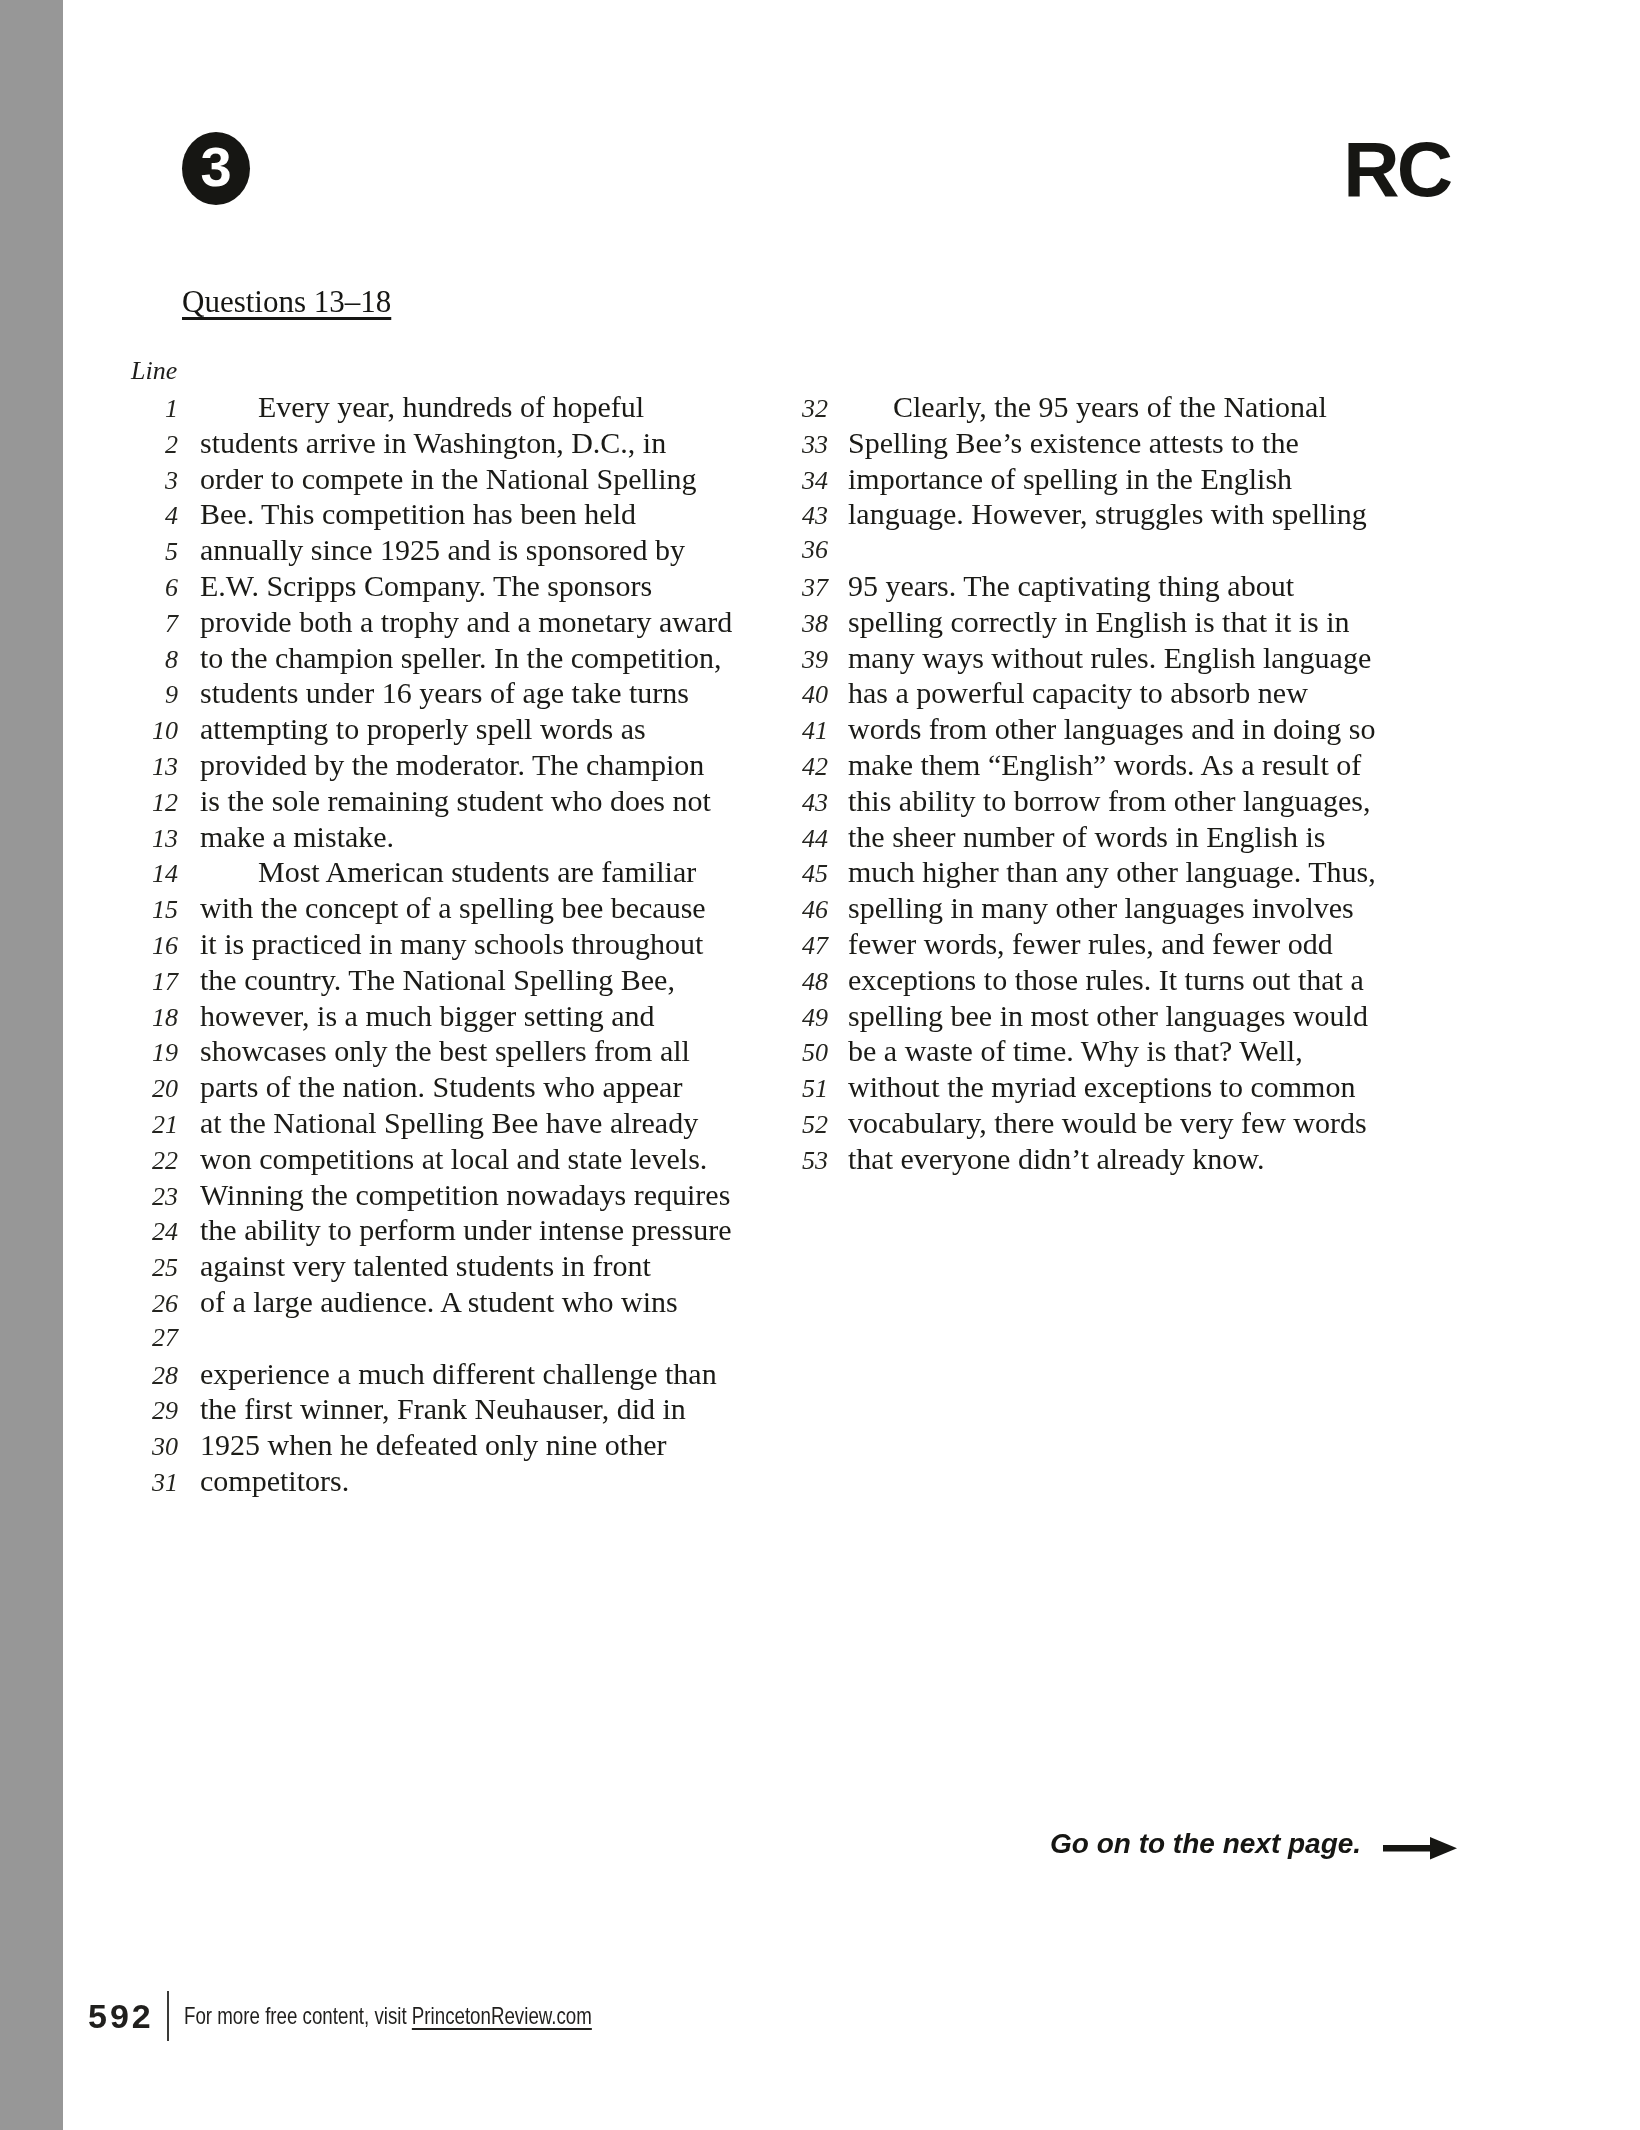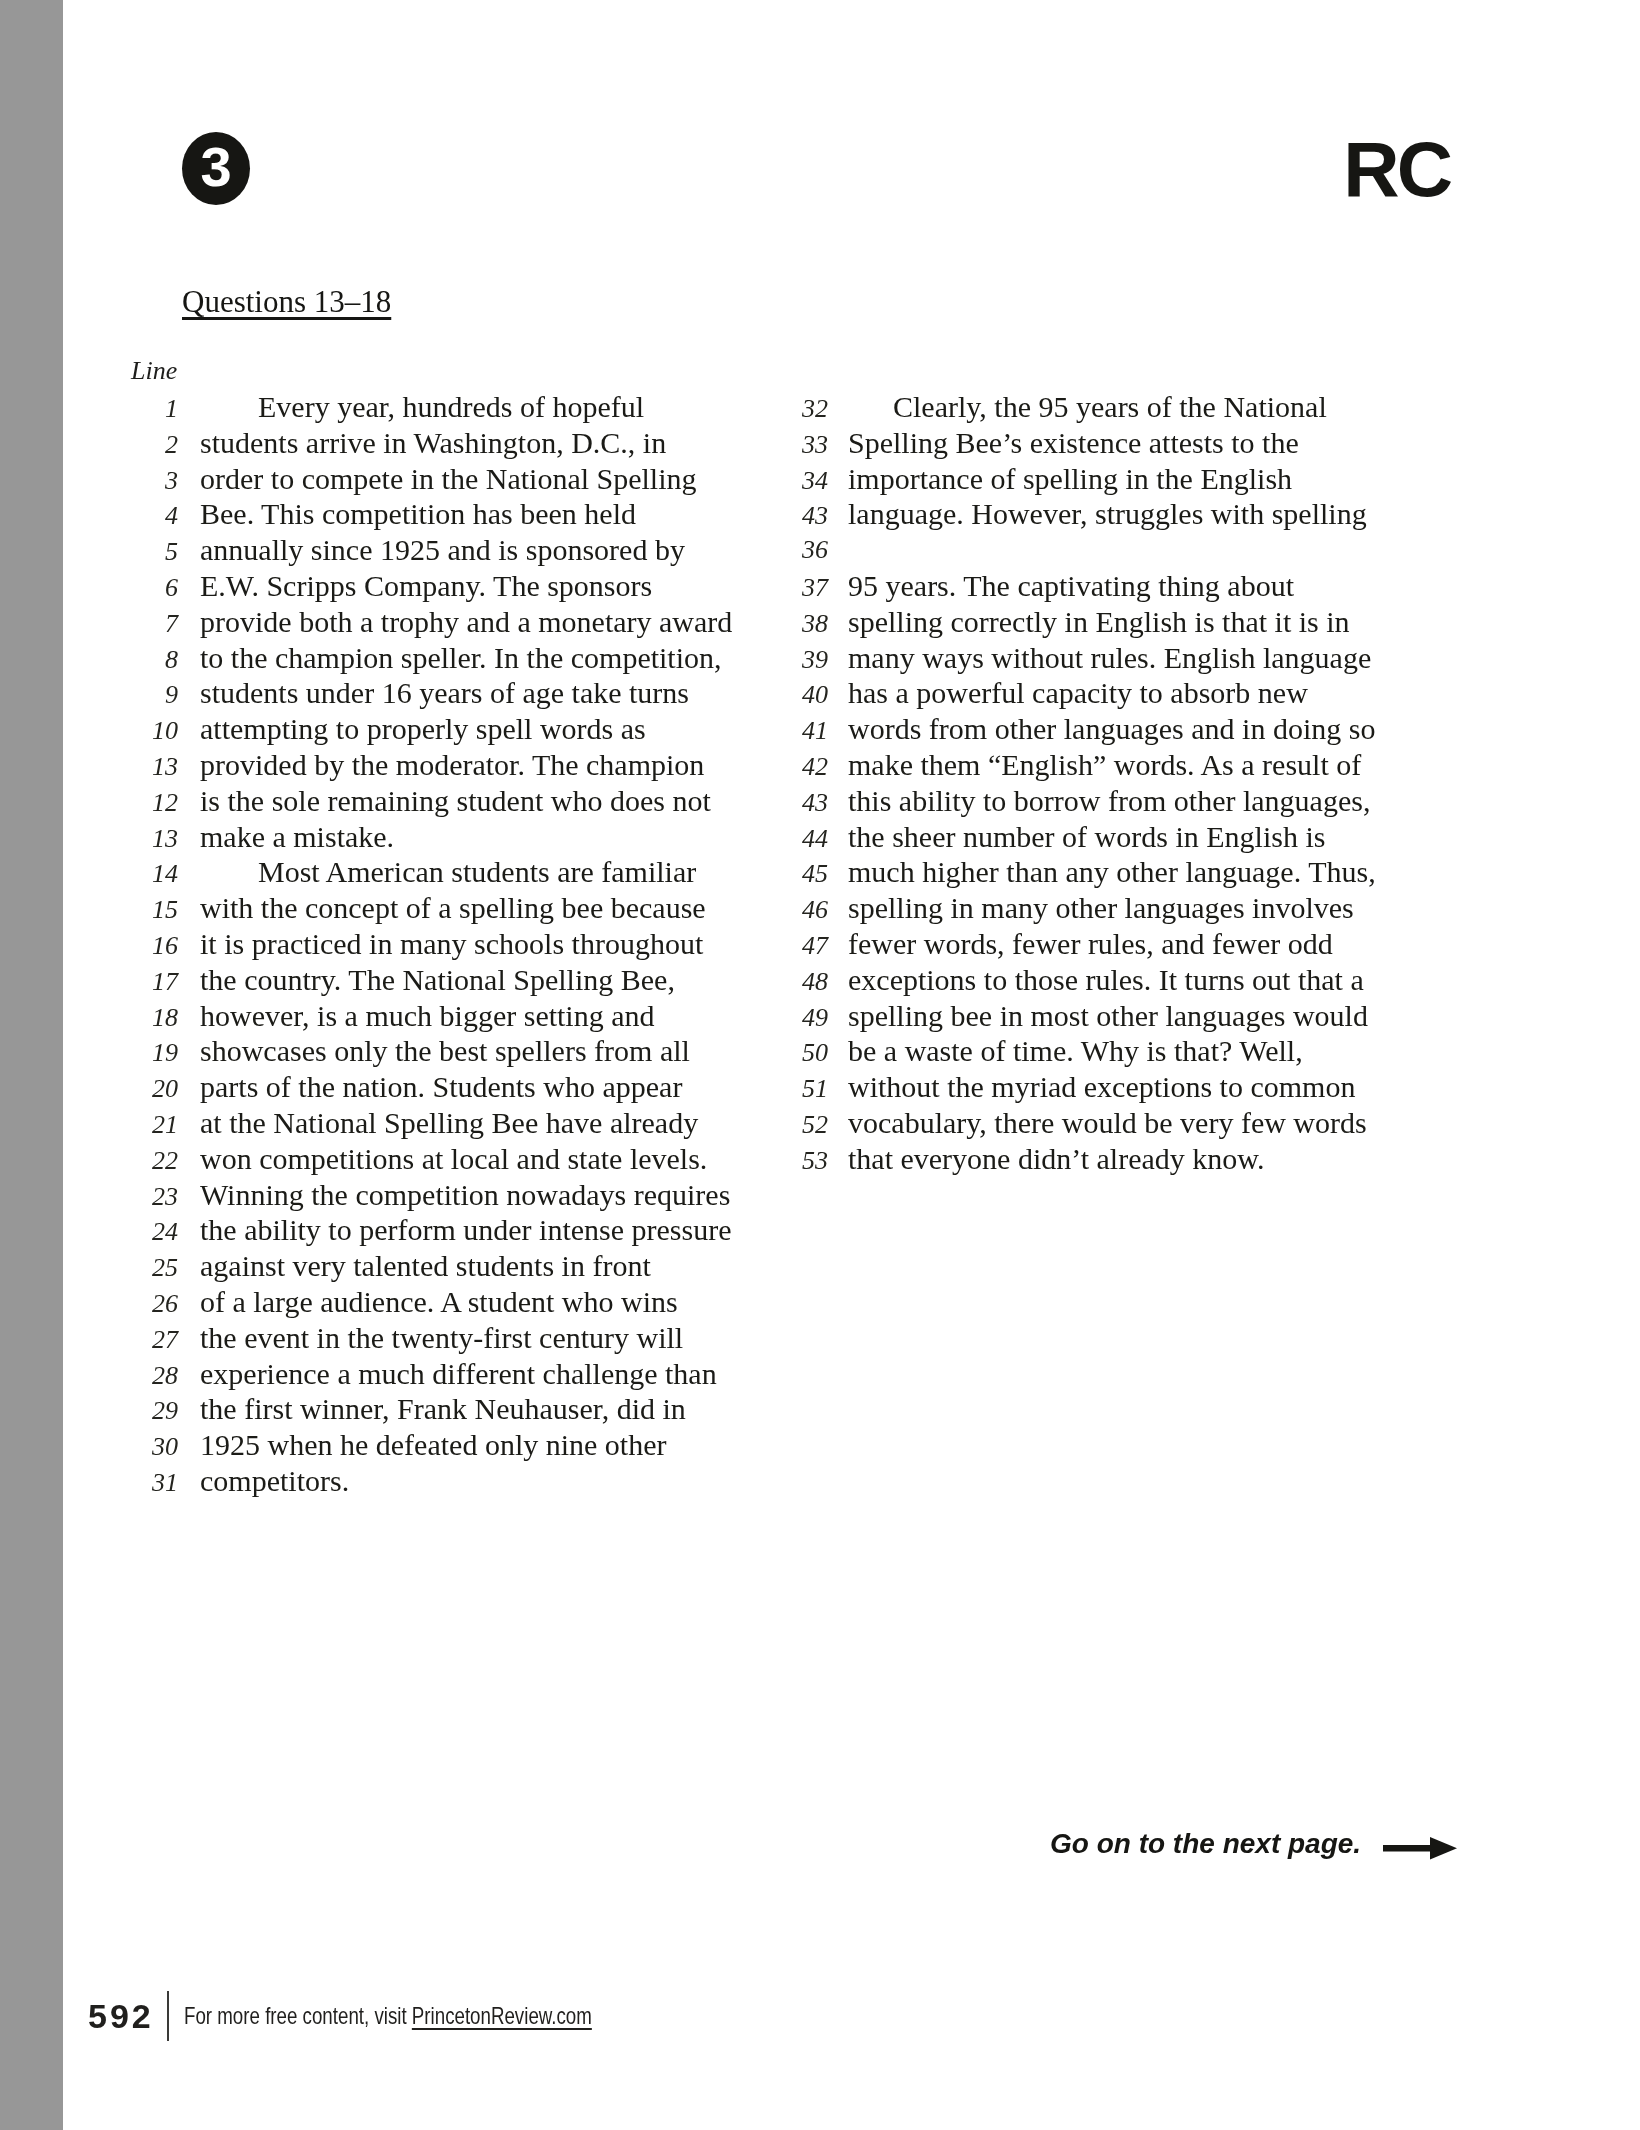--- a/index.html
+++ b/index.html
@@ -254,21 +254,20 @@
       <div class="passage-line">
         <span class="line-num">25</span>
         <span class="line-text">against very talented students in front</span>
       </div>
       <div class="passage-line">
         <span class="line-num">26</span>
         <span class="line-text">of a large audience. A student who wins</span>
       </div>
       <div class="passage-line">
         <span class="line-num">27</span>
-        <span class="line-text">the event in the twenty-first century will</span>
       </div>
       <div class="passage-line">
         <span class="line-num">28</span>
         <span class="line-text">experience a much different challenge than</span>
       </div>
       <div class="passage-line">
         <span class="line-num">29</span>
         <span class="line-text">the first winner, Frank Neuhauser, did in</span>
       </div>
       <div class="passage-line">

